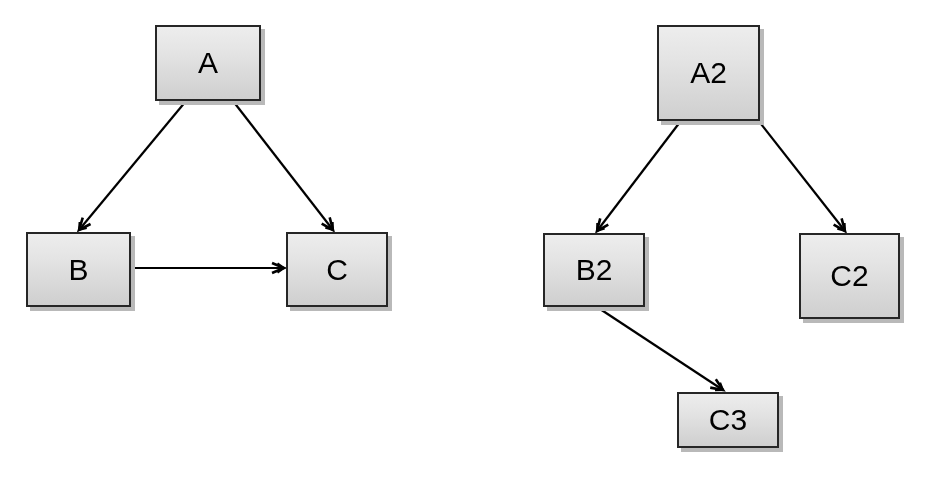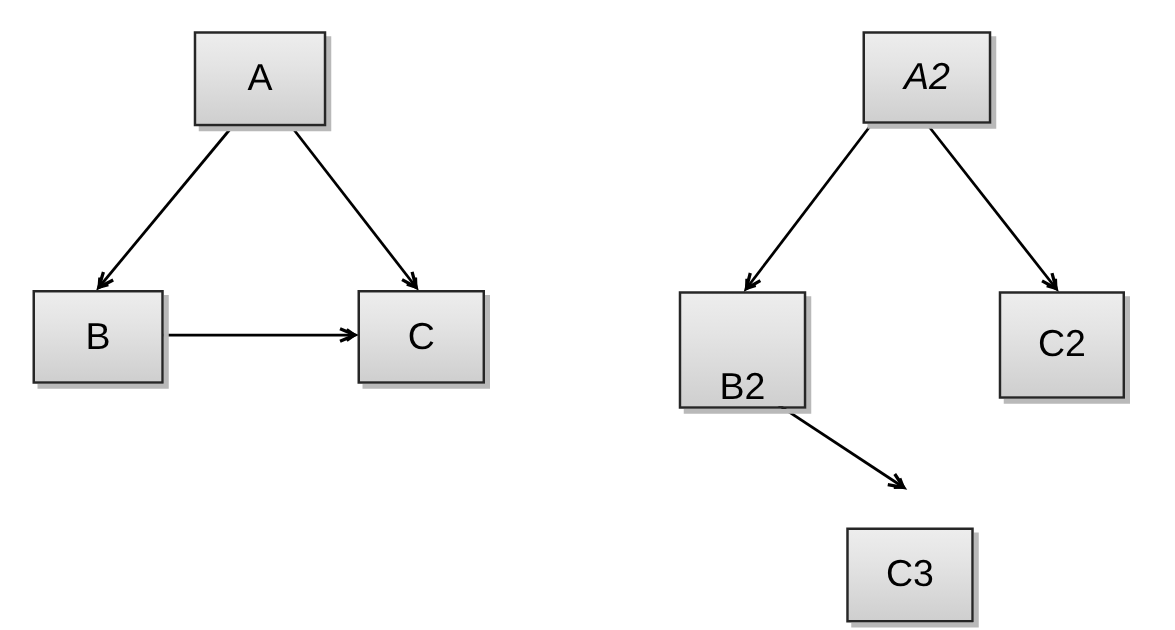--- a/index.html
+++ b/index.html
@@ -97,27 +97,27 @@
   <div id="node-layer">
       <div class="node" style="left: 155px; top: 25px; width: 106px; height: 76px; border-color: rgb(38, 38, 38); box-shadow: rgb(185, 185, 185) 4px 4px 0px 0px;">
         <span class="node-label" style="color: rgb(0, 0, 0);">A</span>
       </div>
       <div class="node" style="left: 26px; top: 232px; width: 105px; height: 75px; border-color: rgb(38, 38, 38); box-shadow: rgb(185, 185, 185) 4px 4px 0px 0px;">
         <span class="node-label" style="color: rgb(0, 0, 0);">B</span>
       </div>
       <div class="node" style="left: 286px; top: 232px; width: 102px; height: 75px; border-color: rgb(38, 38, 38); box-shadow: rgb(185, 185, 185) 4px 4px 0px 0px;">
         <span class="node-label" style="color: rgb(0, 0, 0);">C</span>
       </div>
-      <div class="node" style="left: 690px; top: 25px; width: 103px; height: 74px; border-color: rgb(38, 38, 38); box-shadow: rgb(185, 185, 185) 4px 4px 0px 0px; font-style: italic;">
+      <div class="node" style="left: 657px; top: 25px; width: 103px; height: 96px; border-color: rgb(38, 38, 38); box-shadow: rgb(185, 185, 185) 4px 4px 0px 0px;">
         <span class="node-label" style="color: rgb(0, 0, 0);">A2</span>
       </div>
-      <div class="node" style="left: 543px; top: 233px; width: 102px; height: 94px; border-color: rgb(38, 38, 38); box-shadow: rgb(185, 185, 185) 4px 4px 0px 0px; align-items: flex-end;">
+      <div class="node" style="left: 543px; top: 233px; width: 102px; height: 74px; border-color: rgb(38, 38, 38); box-shadow: rgb(185, 185, 185) 4px 4px 0px 0px;">
         <span class="node-label" style="color: rgb(0, 0, 0);">B2</span>
       </div>
       <div class="node" style="left: 799px; top: 233px; width: 101px; height: 86px; border-color: rgb(38, 38, 38); box-shadow: rgb(185, 185, 185) 4px 4px 0px 0px;">
         <span class="node-label" style="color: rgb(0, 0, 0);">C2</span>
       </div>
-      <div class="node" style="left: 677px; top: 392px; width: 102px; height: 76px; border-color: rgb(38, 38, 38); box-shadow: rgb(185, 185, 185) 4px 4px 0px 0px; margin-top: 30px;">
+      <div class="node" style="left: 677px; top: 392px; width: 102px; height: 56px; border-color: rgb(38, 38, 38); box-shadow: rgb(185, 185, 185) 4px 4px 0px 0px;">
         <span class="node-label" style="color: rgb(0, 0, 0);">C3</span>
       </div>
     </div>
 
 </div>
 
 </body></html>

